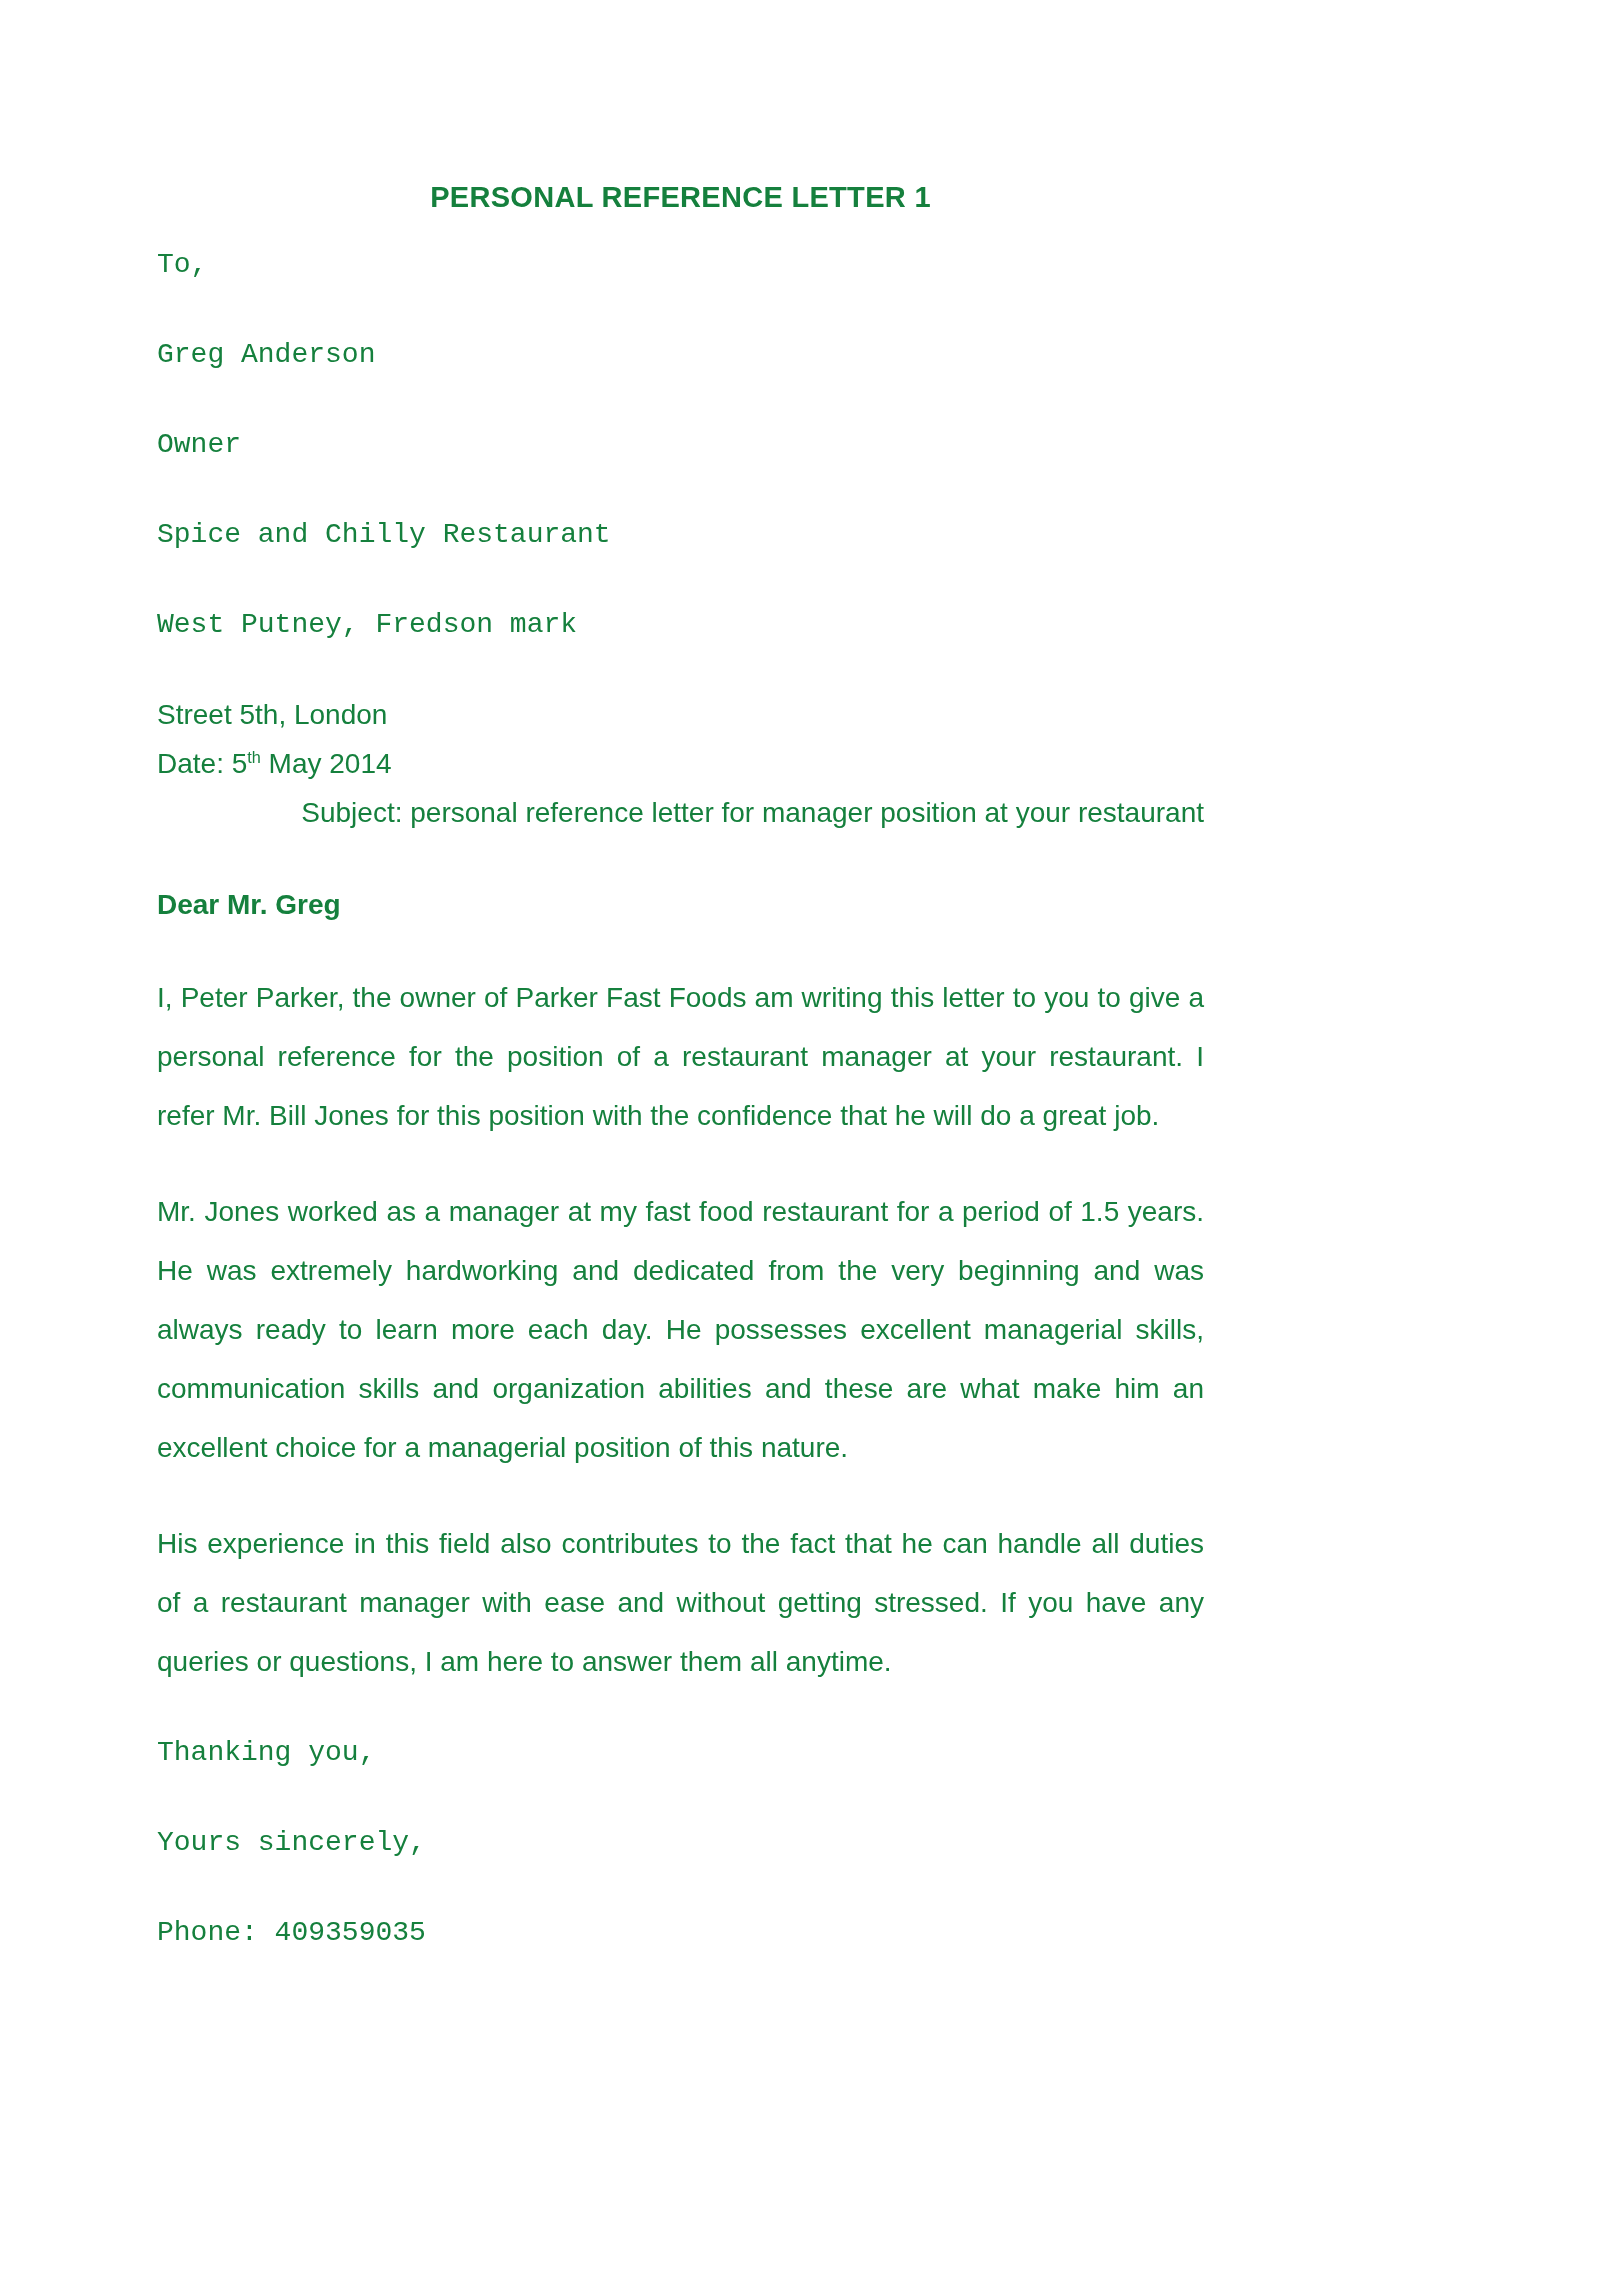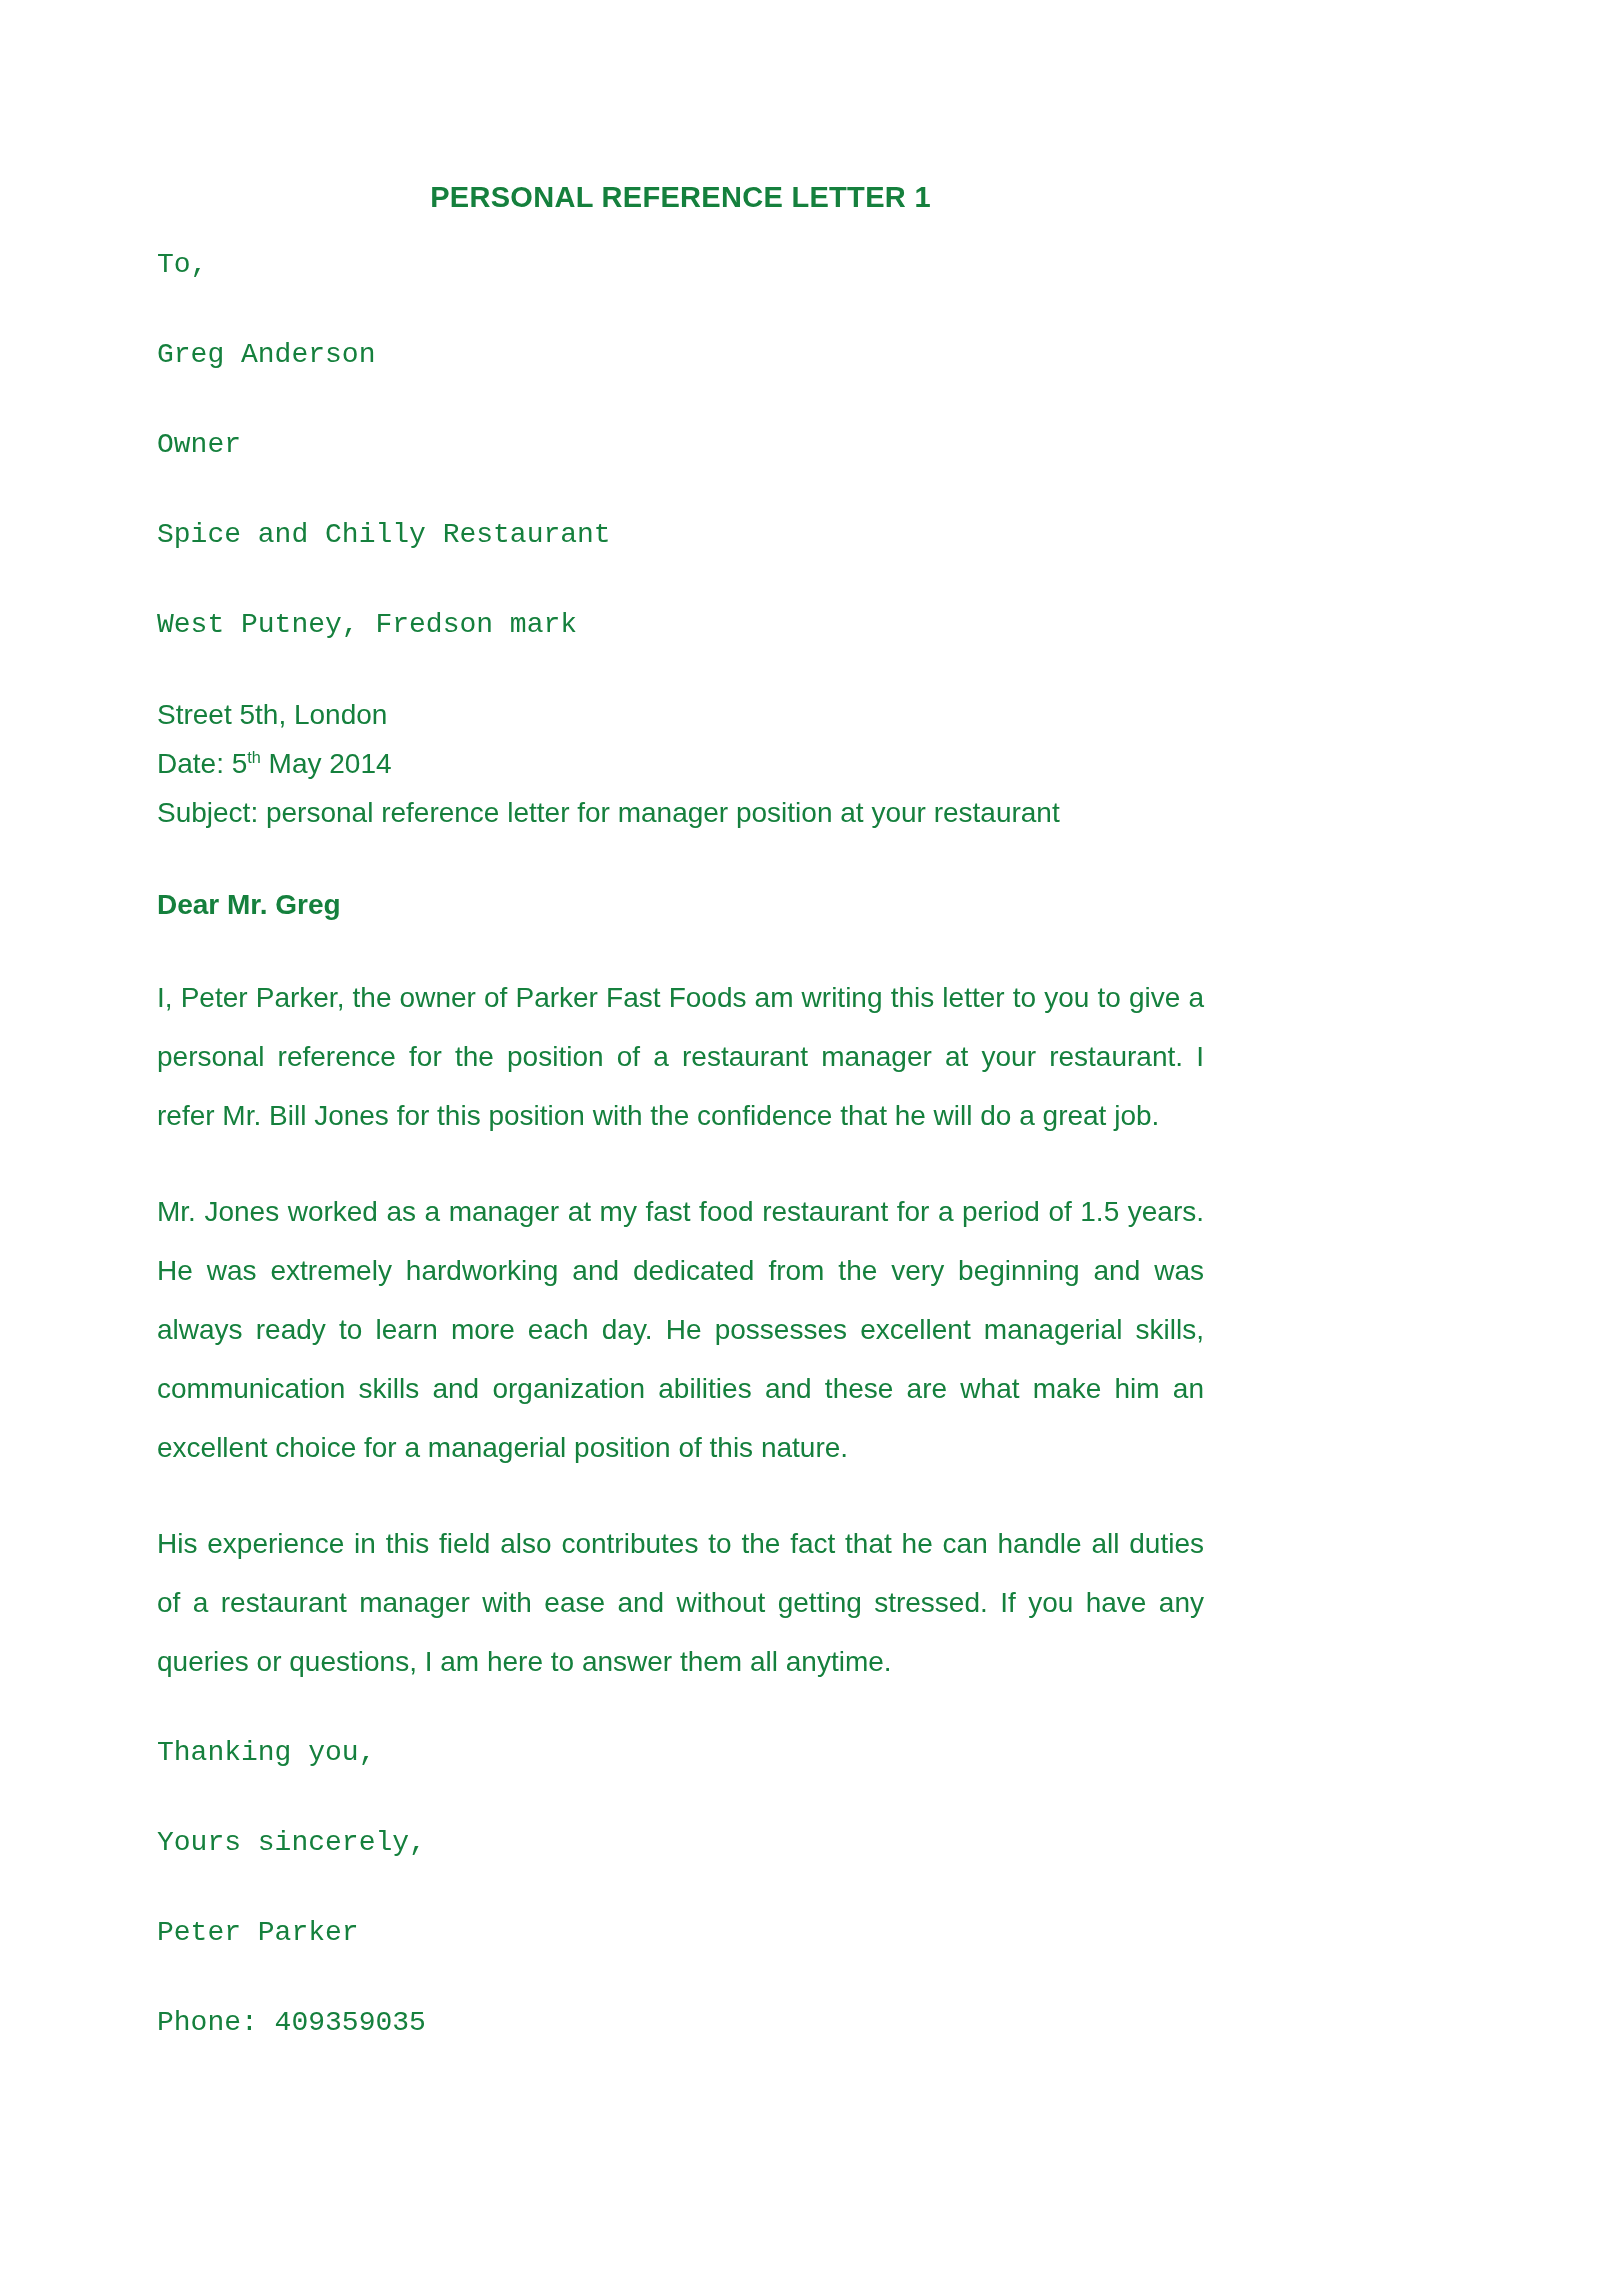--- a/index.html
+++ b/index.html
@@ -37,20 +37,21 @@
   }
   .d {            
     margin-bottom: 41px;
     font-family: Liberation Mono, monospace;
   }
   .s {            
     margin-bottom: 0;
   }
   .subject {
     margin-bottom: 43px;
+    text-align: right;
   }
   .salutation {
     line-height: 49px;
     margin: 0 0 39px 0;
     font-weight: bold;
   }
   .para {
     line-height: 59px;
     margin: 0 0 37px 0;
     text-align: justify;
@@ -81,18 +82,17 @@
     <p class="line s subject">Subject: personal reference letter for manager position at your restaurant</p>
 
     <p class="salutation">Dear Mr. Greg</p>
 
     <p class="para">I, Peter Parker, the owner of Parker Fast Foods am writing this letter to you to give a personal reference for the position of a restaurant manager at your restaurant. I refer Mr. Bill Jones for this position with the confidence that he will do a great job.</p>
     <p class="para">Mr. Jones worked as a manager at my fast food restaurant for a period of 1.5 years. He was extremely hardworking and dedicated from the very beginning and was always ready to learn more each day. He possesses excellent managerial skills, communication skills and organization abilities and these are what make him an excellent choice for a managerial position of this nature.</p>
     <p class="para">His experience in this field also contributes to the fact that he can handle all duties of a restaurant manager with ease and without getting stressed.  If you have any queries or questions, I am here to answer them all anytime.</p>
 
     <p class="line d">Thanking you,</p>
     <p class="line d">Yours sincerely,</p>
-    <p class="line d">Peter Parker</p>
     <p class="line d">Phone: 409359035</p>
 
   </div>
 </div>
 
 
 </body></html>

